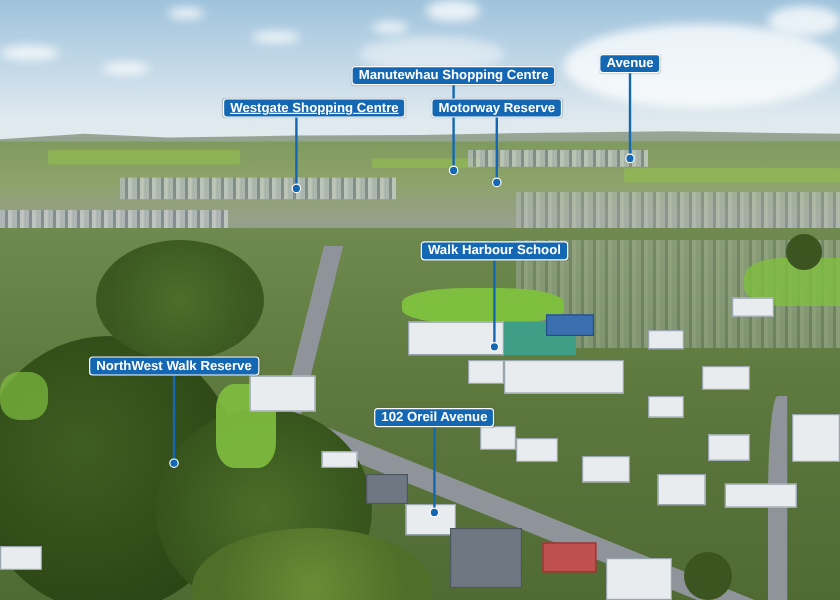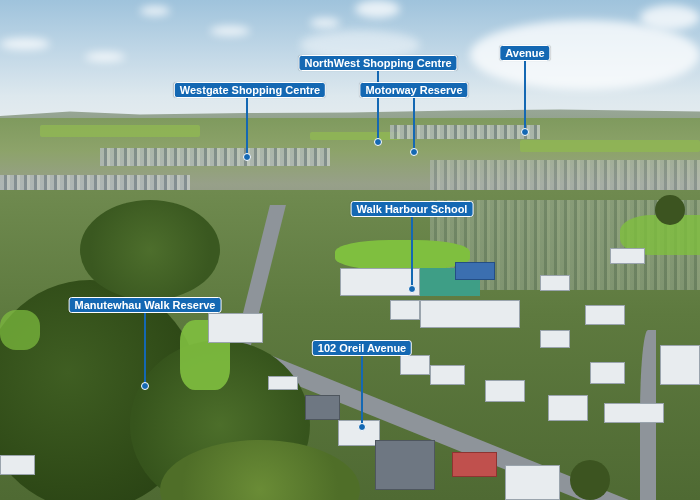--- a/index.html
+++ b/index.html
@@ -116,50 +116,50 @@
   <div class="house" style="left:610px;top:248px;width:35px;height:16px;"></div>
   <div class="house" style="left:540px;top:275px;width:30px;height:16px;"></div>
   <div class="house" style="left:0px;top:455px;width:35px;height:20px;"></div>
   <div class="bush" style="left:570px;top:460px;width:40px;height:40px;background:#3c5420;"></div>
   <div class="bush" style="left:655px;top:195px;width:30px;height:30px;background:#3c5420;"></div>
 </div>
 
 <div class="pin">
   <div class="pin-line" style="left:378px;top:69px;height:73px;"></div>
   <div class="pin-dot" style="left:378px;top:142px;"></div>
-  <div class="pin-label" style="left:378px;top:55px;">NorthWest Shopping Centre</div>
+  <div class="pin-label" style="left:378px;top:55px;">Manutewhau Shopping Centre</div>
 </div>
 
 <div class="pin">
   <div class="pin-line" style="left:525px;top:59px;height:73px;"></div>
   <div class="pin-dot" style="left:525px;top:132px;"></div>
   <div class="pin-label" style="left:525px;top:45px;">Avenue</div>
 </div>
 
 <div class="pin">
   <div class="pin-line" style="left:247px;top:96px;height:61px;"></div>
   <div class="pin-dot" style="left:247px;top:157px;"></div>
-  <div class="pin-label" style="left:250px;top:82px;">Westgate Shopping Centre</div>
+  <div class="pin-label" style="left:262px;top:82px;text-decoration:underline;">Westgate Shopping Centre</div>
 </div>
 
 <div class="pin">
   <div class="pin-line" style="left:414px;top:96px;height:56px;"></div>
   <div class="pin-dot" style="left:414px;top:152px;"></div>
   <div class="pin-label" style="left:414px;top:82px;">Motorway Reserve</div>
 </div>
 
 <div class="pin">
   <div class="pin-line" style="left:412px;top:215px;height:74px;"></div>
   <div class="pin-dot" style="left:412px;top:289px;"></div>
   <div class="pin-label" style="left:412px;top:201px;">Walk Harbour School</div>
 </div>
 
 <div class="pin">
   <div class="pin-line" style="left:145px;top:311px;height:75px;"></div>
   <div class="pin-dot" style="left:145px;top:386px;"></div>
-  <div class="pin-label" style="left:145px;top:297px;">Manutewhau Walk Reserve</div>
+  <div class="pin-label" style="left:145px;top:297px;">NorthWest Walk Reserve</div>
 </div>
 
 <div class="pin">
   <div class="pin-line" style="left:362px;top:354px;height:73px;"></div>
   <div class="pin-dot" style="left:362px;top:427px;"></div>
   <div class="pin-label" style="left:362px;top:340px;">102 Oreil Avenue</div>
 </div>
 
 </body></html>

